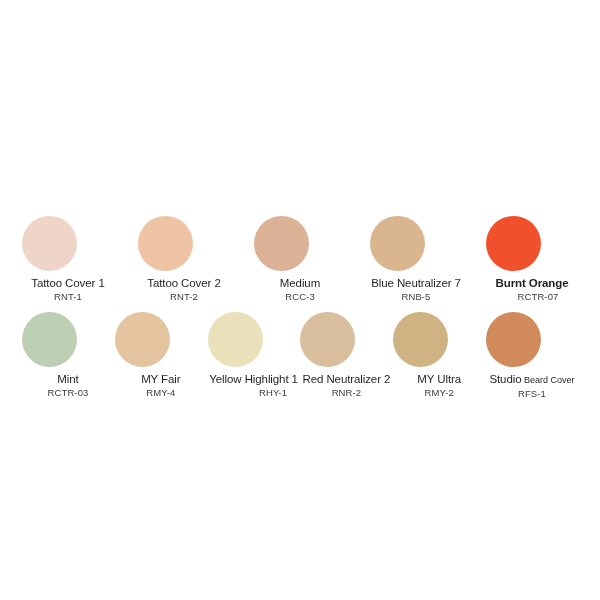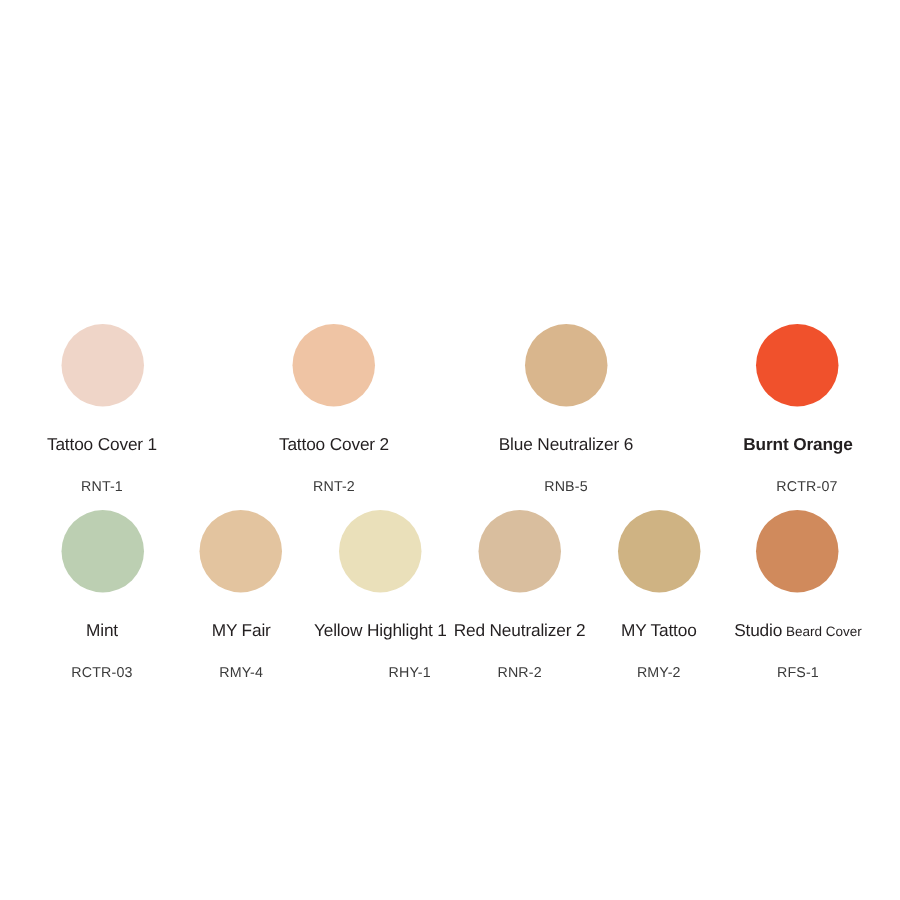--- a/index.html
+++ b/index.html
@@ -36,22 +36,20 @@
     display: flex;
     flex-direction: row;
     align-items: flex-start;
     justify-content: space-between;
     width: 100%;
   }
   .swatch-cell {
     width: 92px;
     display: flex;
     flex-direction: column;
-    align-items: center;
-    gap: 14px;
   }
   .swatch-dot {
     width: 55px;
     height: 55px;
     border-radius: 50%;
     display: block;
   }
   .swatch-name {
     margin-top: 6px;
     font-size: 11.5px;
@@ -92,25 +90,32 @@
 
 
       <div class="swatch-cell">
         <span class="swatch-dot" style="background-color: rgb(239, 196, 164);"></span>
         <div class="swatch-name" style="color: rgb(35, 31, 32);">
           <span>Tattoo Cover 2</span>
         </div>
         <div class="swatch-code" style="color: rgb(59, 59, 59);">RNT-2</div>
       </div>
 
+      <div class="swatch-cell">
+        <span class="swatch-dot" style="background-color: rgb(220, 178, 150);"></span>
+        <div class="swatch-name" style="color: rgb(35, 31, 32);">
+          <span>Medium</span>
+        </div>
+        <div class="swatch-code" style="color: rgb(59, 59, 59);">RCC-3</div>
+      </div>
 
       <div class="swatch-cell">
         <span class="swatch-dot" style="background-color: rgb(217, 182, 141);"></span>
         <div class="swatch-name" style="color: rgb(35, 31, 32);">
-          <span>Blue Neutralizer 6</span>
+          <span>Blue Neutralizer 7</span>
         </div>
         <div class="swatch-code" style="color: rgb(59, 59, 59);">RNB-5</div>
       </div>
 
       <div class="swatch-cell">
         <span class="swatch-dot" style="background-color: rgb(240, 81, 44);"></span>
         <div class="swatch-name" style="color: rgb(35, 31, 32); font-weight: bold;">
           <span>Burnt Orange</span>
         </div>
         <div class="swatch-code" style="color: rgb(59, 59, 59); margin-left: 12px;">RCTR-07</div>
@@ -146,21 +151,21 @@
         <span class="swatch-dot" style="background-color: rgb(217, 190, 158);"></span>
         <div class="swatch-name" style="color: rgb(35, 31, 32);">
           <span>Red Neutralizer 2</span>
         </div>
         <div class="swatch-code" style="color: rgb(59, 59, 59);">RNR-2</div>
       </div>
 
       <div class="swatch-cell">
         <span class="swatch-dot" style="background-color: rgb(207, 179, 131);"></span>
         <div class="swatch-name" style="color: rgb(35, 31, 32);">
-          <span>MY Tattoo</span>
+          <span>MY Ultra</span>
         </div>
         <div class="swatch-code" style="color: rgb(59, 59, 59);">RMY-2</div>
       </div>
 
       <div class="swatch-cell">
         <span class="swatch-dot" style="background-color: rgb(208, 138, 92);"></span>
         <div class="swatch-name" style="color: rgb(35, 31, 32);">
           <span>Studio</span><span class="name-sub"> Beard Cover</span>
         </div>
         <div class="swatch-code" style="color: rgb(59, 59, 59);">RFS-1</div>

